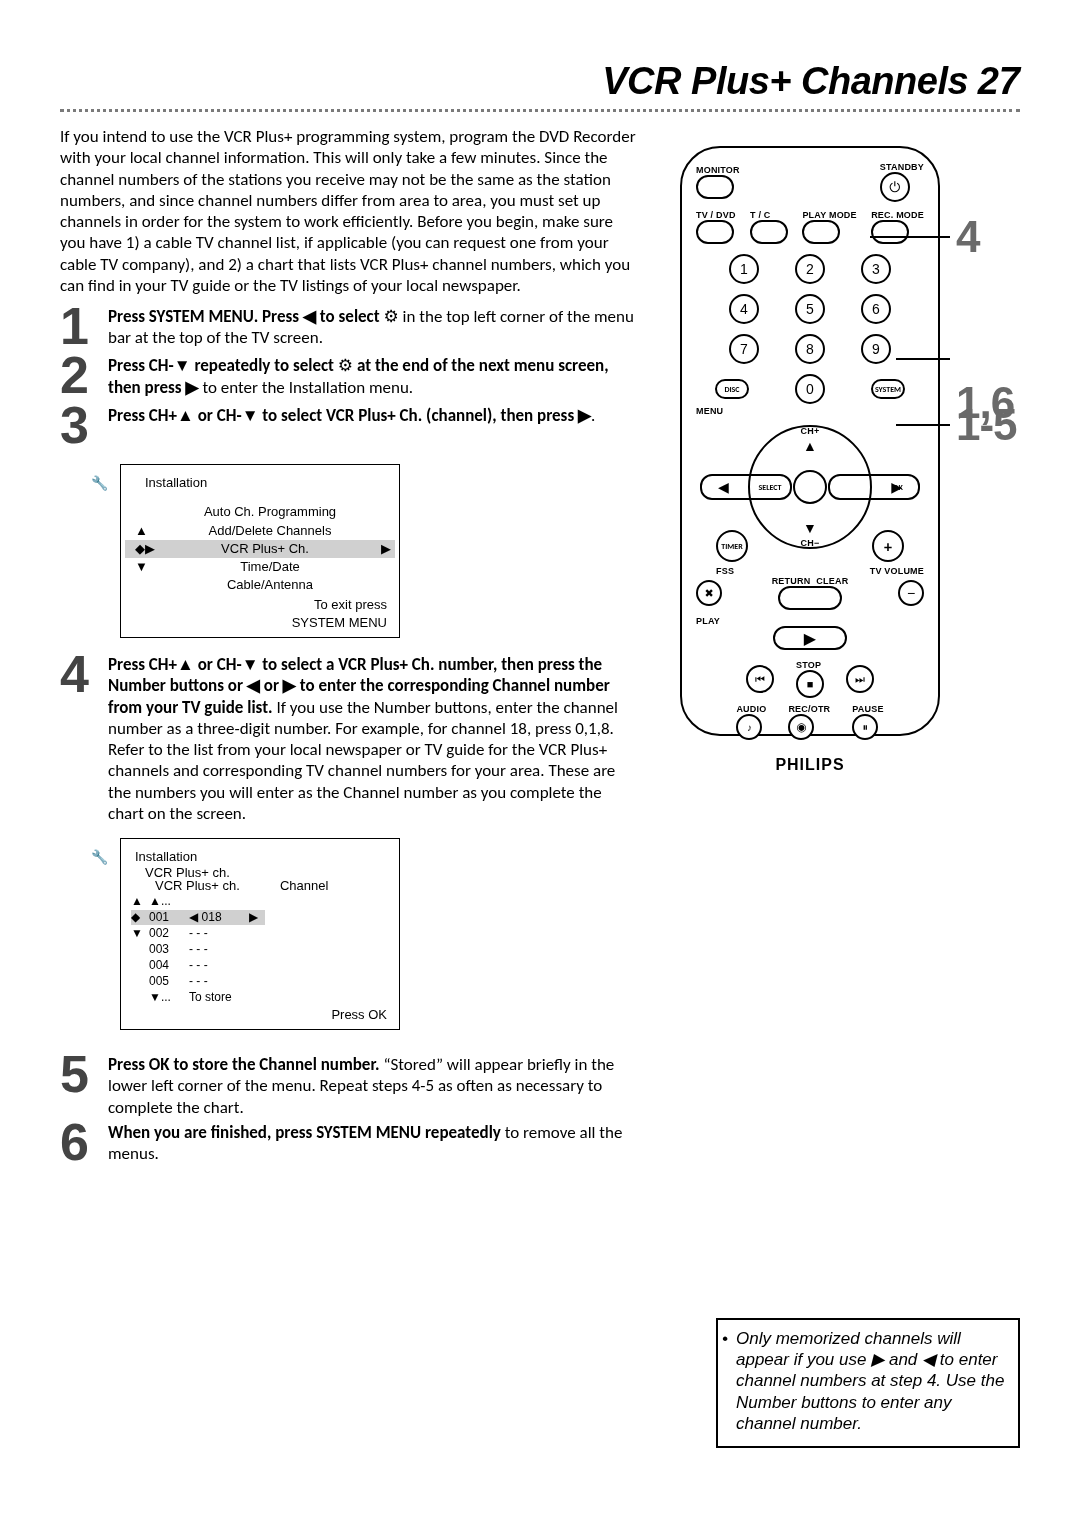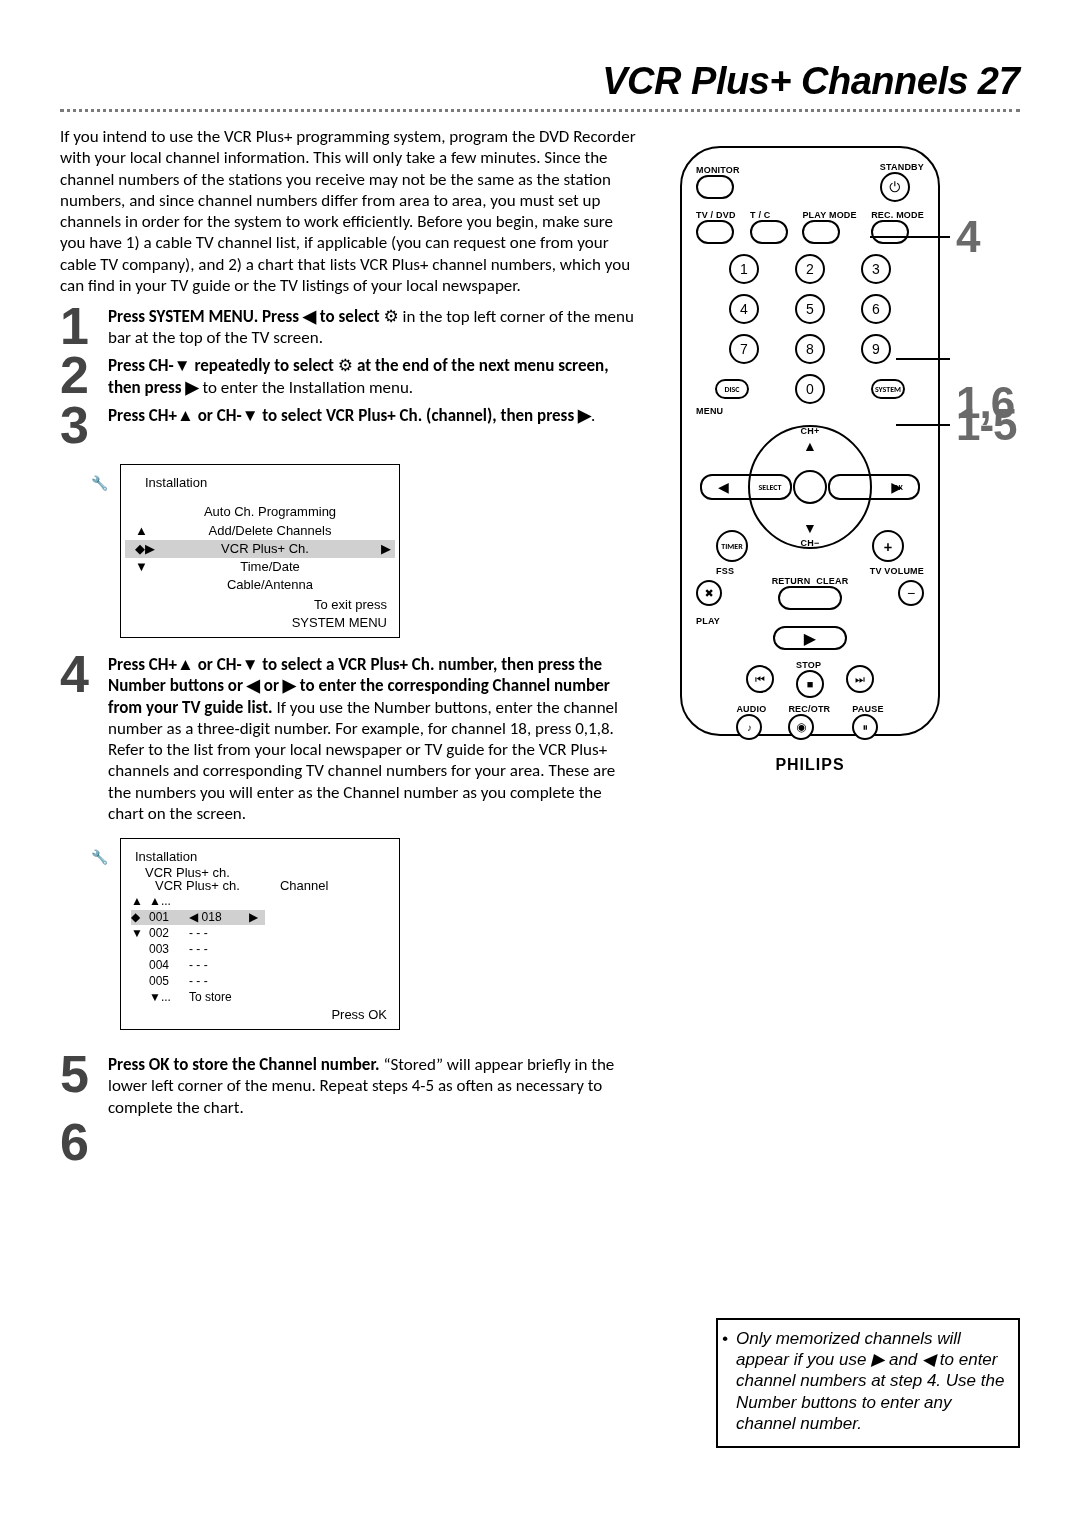--- a/index.html
+++ b/index.html
@@ -341,20 +341,24 @@
       <div class="step" style="margin-top:24px;">
         <div class="step-num">5</div>
         <div class="step-text">
           <b>Press OK to store the Channel number.</b>
           <span> “Stored” will appear briefly in the lower left corner of the menu. Repeat steps 4-5 as often as necessary to complete the chart.</span>
         </div>
       </div>
 
       <div class="step">
         <div class="step-num">6</div>
+        <div class="step-text">
+          <b>When you are finished, press SYSTEM MENU repeatedly</b>
+          <span> to remove all the menus.</span>
+        </div>
       </div>
     </div>
 
     <div class="remote-wrap">
       <div class="remote">
 
         <div class="row-flex">
           <div style="text-align:center">
             <div class="lbl">MONITOR</div>
             <div class="oval"></div>

